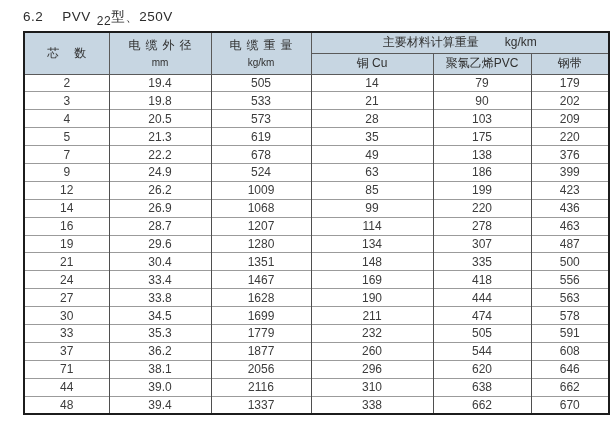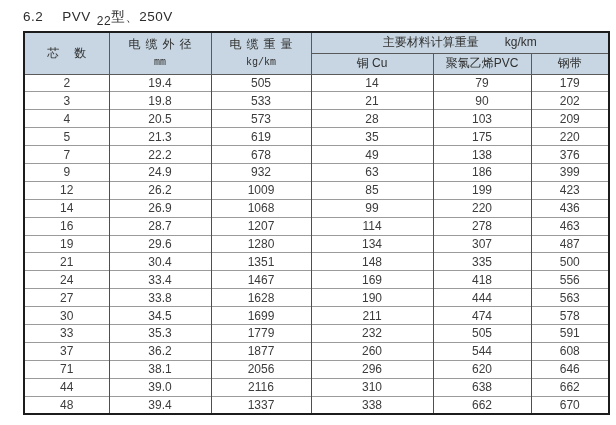--- a/index.html
+++ b/index.html
@@ -25,21 +25,21 @@
     border-collapse:collapse;table-layout:fixed;
     border:2px solid var(--outer-border);
   }
   thead tr{height:21px;}
   th{
     background:var(--header-bg);font-weight:normal;font-size:12px;color:#303030;
     border:1px solid #5a5a5a;padding:0;text-align:center;vertical-align:middle;
   }
   .cjk-wide{letter-spacing:5px;margin-left:5px;}
   .cjk-cores{letter-spacing:15px;margin-left:15px;}
-  .th-stack div{line-height:1.55;font-family:Liberation Mono, monospace;}
+  .th-stack div{line-height:1.55;}
   .th-stack .unit{letter-spacing:0;margin-left:0;font-size:10px;}
   .group-unit{margin-left:26px;letter-spacing:0;}
   tbody td{
     text-align:center;font-size:12px;color:var(--text);
     border-left:1px solid var(--col-line);border-right:1px solid var(--col-line);
     border-top:1px solid var(--row-line);
     height:16.9px;padding:0;background:#fff;line-height:16px;
   }
 </style>
 </head>
@@ -120,21 +120,21 @@
           <td>7</td>
           <td>22.2</td>
           <td>678</td>
           <td>49</td>
           <td>138</td>
           <td>376</td>
         </tr>
         <tr>
           <td>9</td>
           <td>24.9</td>
-          <td>932</td>
+          <td>524</td>
           <td>63</td>
           <td>186</td>
           <td>399</td>
         </tr>
         <tr>
           <td>12</td>
           <td>26.2</td>
           <td>1009</td>
           <td>85</td>
           <td>199</td>

